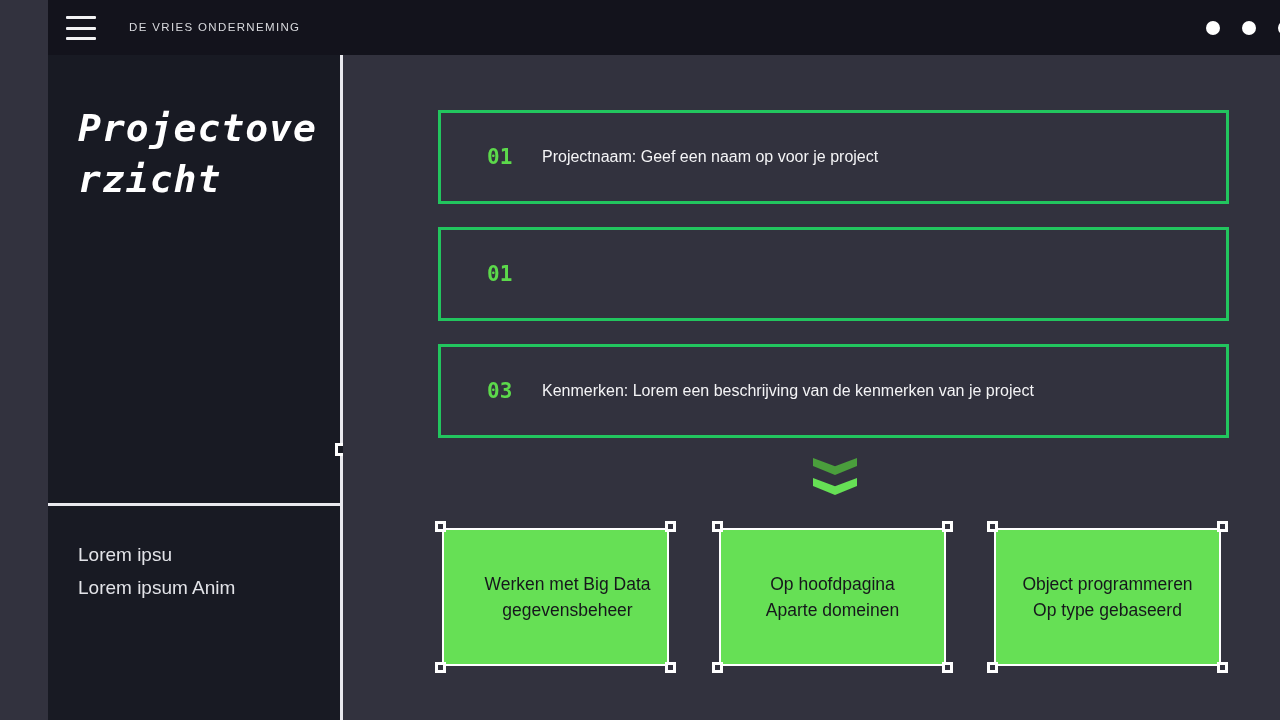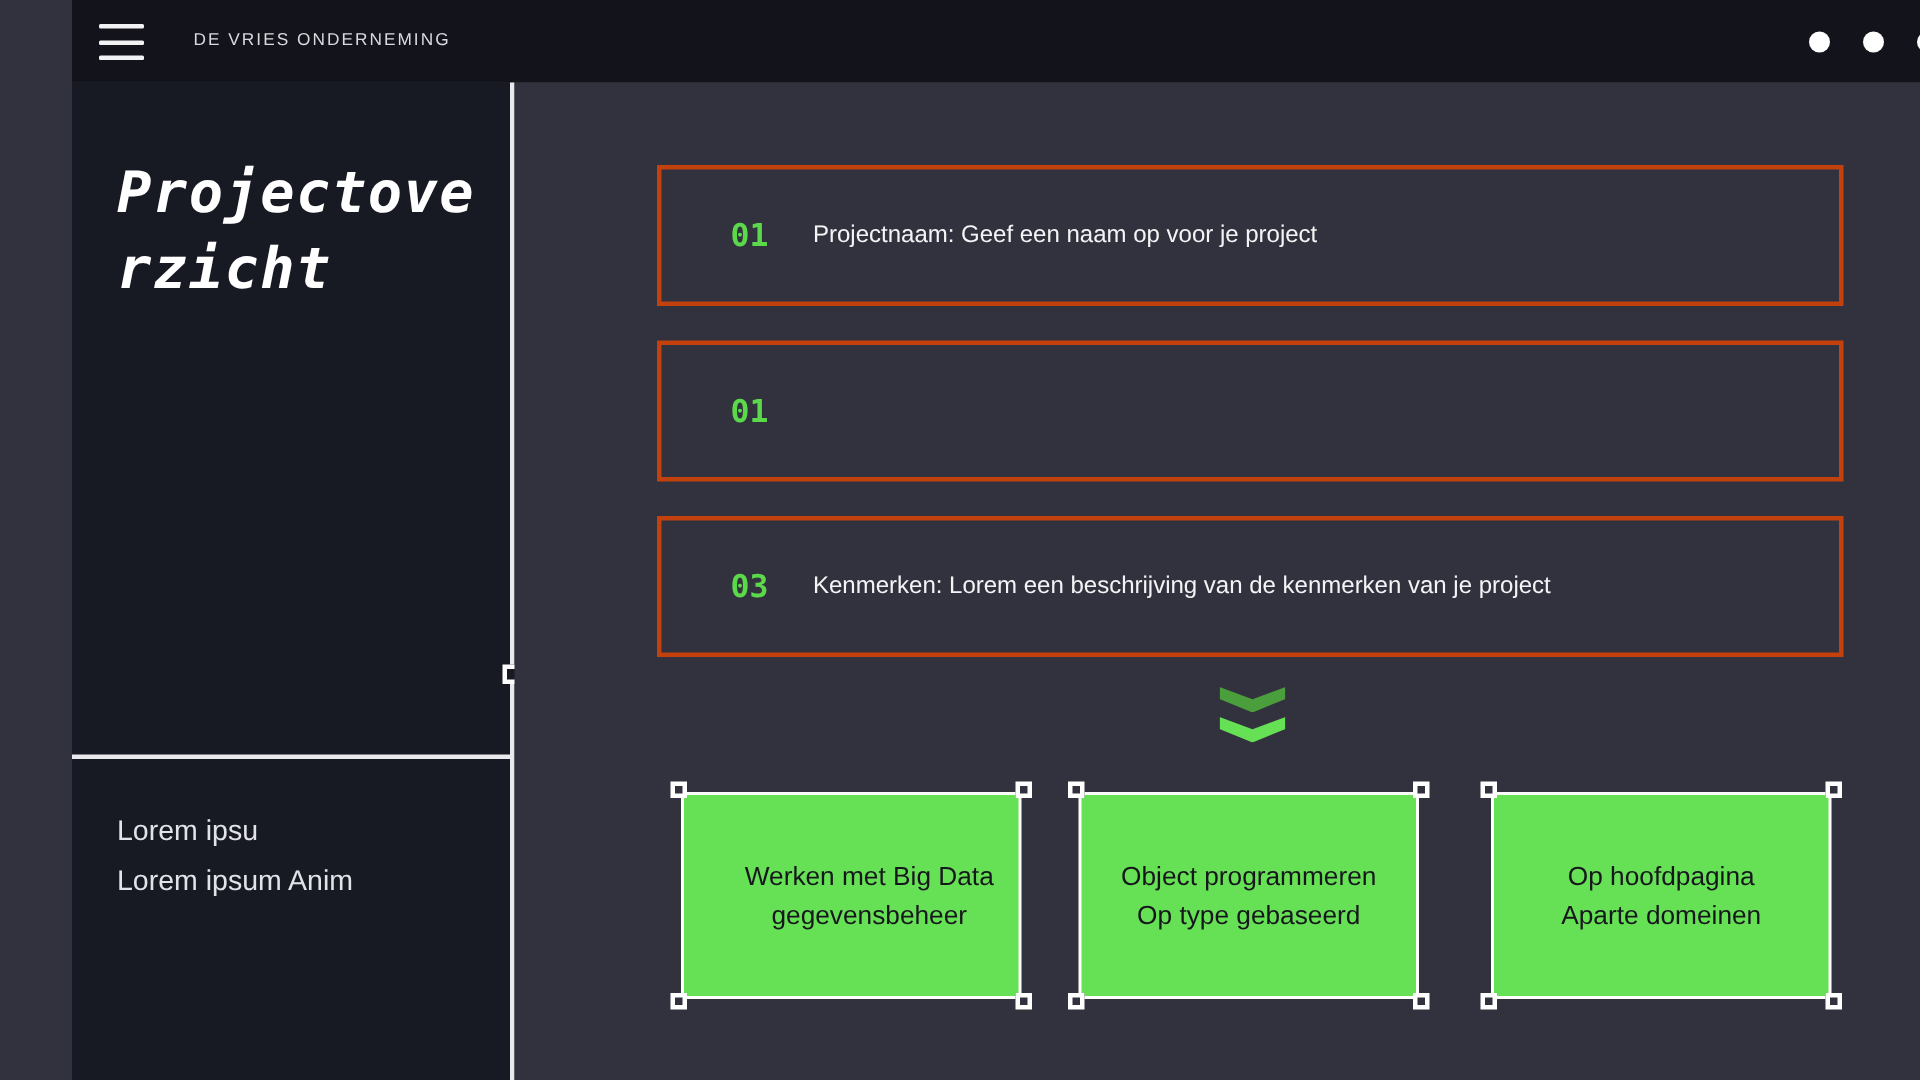--- a/index.html
+++ b/index.html
@@ -60,21 +60,21 @@
     position: absolute; left: 30px; top: 484px; width: 250px;
     color: #e2e3e8; font-size: 19px; line-height: 1.72;
   }
 
   
   .main { position: absolute; left: 295px; top: 55px; width: 985px; height: 665px; background:#32323e; }
 
   .rowlist { position: absolute; left: 95px; top: 55px; width: 791px; }
   .row {
     position: relative; width: 791px; height: 94px;
-    border: 3px solid #c2410c; margin-bottom: 23px;
+    border: 3px solid #22c55e; margin-bottom: 23px;
     display: flex; align-items: center;
   }
   .row-num {
     margin-left: 46px; width: 42px;
     color: #5cd94b;
     font-family: "DejaVu Sans Mono", "Liberation Mono", monospace;
     font-size: 21px; font-weight: 700; letter-spacing: 0px;
   }
   .row-text {
     margin-left: 13px; color: #f4f4f6; font-size: 16px; font-weight: 400;
@@ -90,21 +90,21 @@
   .chev-top { top: 0; background: #4a9e3c; clip-path: polygon(0 0, 50% 48%, 100% 0, 100% 47%, 50% 100%, 0 47%); }
   .chev-bot { top: 20px; background: #66e055; clip-path: polygon(0 0, 50% 48%, 100% 0, 100% 47%, 50% 100%, 0 47%); }
 
   
   .cards { position: absolute; left: 100px; top: 474px; width: 790px; height: 140px; }
   .card {
     position: absolute; top: 0; width: 225px; height: 136px;
     background: #66e055;
     display: flex; align-items: center; justify-content: center;
   }
-  .card:nth-of-type(1) { left: 12px; padding-left: 24px; }
+  .card:nth-of-type(1) { left: 0px; padding-left: 24px; }
   .card:nth-of-type(2) { left: 277px; }
   .card:nth-of-type(3) { left: 552px; }
   .card-text {
     color: #16171c; font-size: 17.5px; line-height: 1.5; text-align: center;
     padding: 0 8px;
   }
   .sel-frame {
     position: absolute; top: -1px; left: -1px; width: 227px; height: 138px;
     border: 2px solid #ffffff; pointer-events: none;
   }
@@ -181,37 +181,37 @@
         </div>
         <div class="sel-frame"></div>
         <div class="handle h-tl"></div>
         <div class="handle h-tr"></div>
         <div class="handle h-bl"></div>
         <div class="handle h-br"></div>
       </div>
 
       <div class="card">
         <div class="card-text">
+          <div>Op hoofdpagina</div>
+          <div>Aparte domeinen</div>
+        </div>
+        <div class="sel-frame"></div>
+        <div class="handle h-tl"></div>
+        <div class="handle h-tr"></div>
+        <div class="handle h-bl"></div>
+        <div class="handle h-br"></div>
+      </div>
+
+      <div class="card">
+        <div class="card-text">
           <div>Object programmeren</div>
           <div>Op type gebaseerd</div>
         </div>
         <div class="sel-frame"></div>
         <div class="handle h-tl"></div>
         <div class="handle h-tr"></div>
         <div class="handle h-bl"></div>
         <div class="handle h-br"></div>
       </div>
 
-      <div class="card">
-        <div class="card-text">
-          <div>Op hoofdpagina</div>
-          <div>Aparte domeinen</div>
-        </div>
-        <div class="sel-frame"></div>
-        <div class="handle h-tl"></div>
-        <div class="handle h-tr"></div>
-        <div class="handle h-bl"></div>
-        <div class="handle h-br"></div>
-      </div>
-
     </div>
   </div>
 </div>
 
 </body></html>

